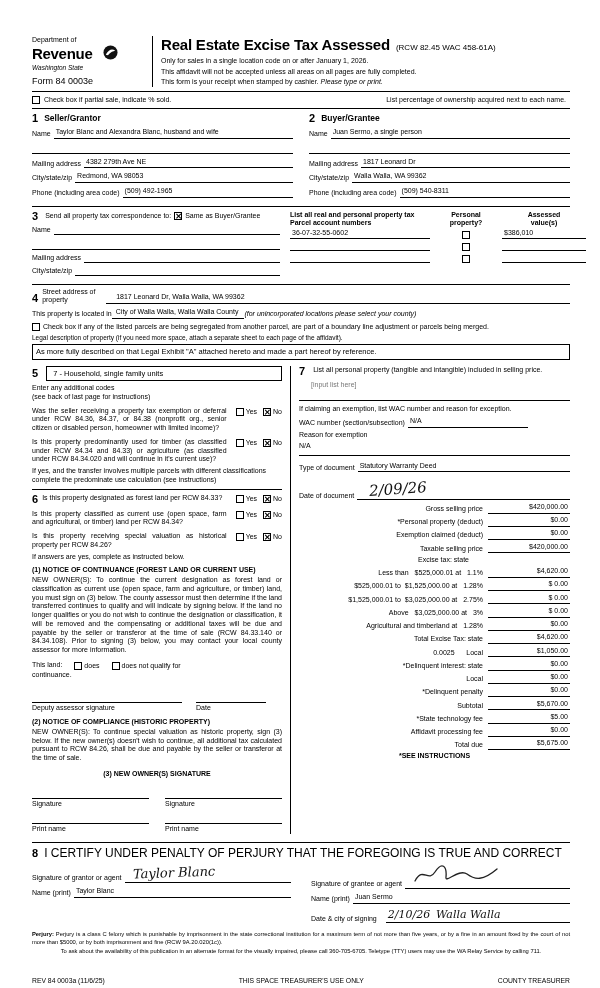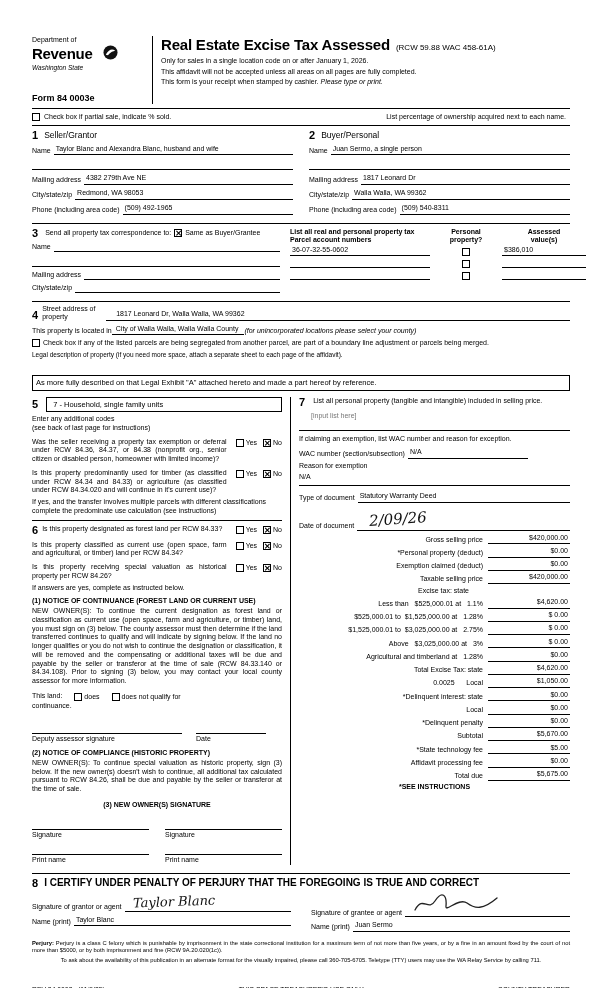--- a/index.html
+++ b/index.html
@@ -19,35 +19,35 @@
   .cb.checked::before { content:"\2715"; position:absolute; left:0; top:-1px; width:100%; text-align:center; font-size:8px; line-height:9px; font-weight:bold; }
   .hr { border-top:1px solid #000; margin:4px 0; }
 
   
   .header { display:flex; border-bottom:1.5px solid #000; padding-bottom:4px; }
   .logo-col { width:118px; flex:none; }
   .dept { font-size:7px; }
   .revenue-row { display:flex; align-items:center; gap:11px; }
   .revenue { font-size:15px; font-weight:bold; letter-spacing:-0.3px; }
   .wa { font-size:6.5px; font-style:italic; }
-  .form-num { font-size:9px; font-weight:bold; margin-top:21px; }
+  .form-num { font-size:9px; font-weight:normal; margin-top:4px; }
   .vline { border-left:1.5px solid #000; margin:0 8px 0 2px; }
   .title-col { flex:1; }
   .title { font-size:15px; font-weight:bold; letter-spacing:-0.2px; }
   .title-code { font-size:8px; margin-left:4px; }
   .hnote { font-size:7px; margin-top:2px; }
 
   .cbrow { display:flex; align-items:center; gap:4px; padding:4px 0 3px 0; border-bottom:1px solid #000; }
   .cbrow .right { margin-left:auto; padding-right:4px; }
 
   
   .parties { display:flex; gap:16px; margin-top:4px; }
   .party { flex:1; }
   .party-head { display:flex; align-items:flex-end; gap:2px; }
-  .party-title { font-size:8.5px; font-weight:normal; }
+  .party-title { font-size:8.5px; font-weight:bold; }
 
   
   .sec3 { display:flex; gap:10px; margin-top:8px; border-top:1px solid #000; padding-top:4px; }
   .sec3-left { width:248px; flex:none; }
   .send-row { display:flex; align-items:center; gap:3px; }
   .sec3-right { flex:1; }
   .pgrid { display:grid; grid-template-columns:140px 56px 84px; column-gap:8px; }
   .phead { font-weight:bold; line-height:1.15; }
   .pc { text-align:center; }
   .pcell { border-bottom:1px solid #000; height:12px; padding:2px 2px 0 2px; }
@@ -55,21 +55,21 @@
 
   
   .sec4 { margin-top:8px; border-top:1px solid #000; padding-top:3px; }
   .addr-row { display:flex; align-items:flex-end; }
   .addr-lab { width:64px; flex:none; line-height:1.15; }
   .addr-val { flex:1; border-bottom:1px solid #000; padding:0 4px 1px 10px; }
   .located { margin-top:4px; display:flex; align-items:flex-end; flex-wrap:nowrap; }
   .located .lv { border-bottom:1px solid #000; padding:0 6px 1px 4px; }
   .seg { display:flex; gap:3px; margin-top:4px; align-items:flex-start; }
   .legal-lab { margin-top:3px; font-size:6.5px; }
-  .legal-box { border:1px solid #000; margin-top:16px; padding:2px 3px; font-size:7.5px; }
+  .legal-box { border:1px solid #000; margin-top:2px; padding:2px 3px; font-size:7.5px; }
 
   
   .cols { display:flex; margin-top:6px; gap:0; }
   .lcol { width:258px; flex:none; padding-right:8px; }
   .rcol { flex:1; border-left:1px solid #000; padding-left:8px; }
 
   .sec5-head { display:flex; align-items:center; gap:4px; }
   .use-box { border:1px solid #000; padding:2px 6px; font-size:7.5px; flex:1; }
   .codes { margin-top:3px; }
   .qrow { display:flex; margin-top:5px; }
@@ -100,21 +100,21 @@
   .fee-row { display:flex; justify-content:flex-end; align-items:flex-end; margin-top:2.5px; }
   .fee-label { text-align:right; white-space:pre; padding-right:5px; }
   .fee-value { width:82px; flex:none; border-bottom:1px solid #000; text-align:right; padding:0 2px 1px 0; min-height:9px; }
   .fee-row.hdr { padding-right:96px; }
   .min-note { font-weight:bold; font-size:7.8px; text-align:center; margin-top:8px; }
   .see-instr { font-weight:bold; font-size:7px; text-align:center; margin-top:2px; }
 
   
   .sec8 { border-top:1px solid #000; margin-top:8px; padding-top:3px; }
   .certify { display:flex; align-items:center; gap:2px; }
-  .certify .t { font-weight:bold; font-size:10px; }
+  .certify .t { font-weight:normal; font-size:12px; }
   .sig-grid { display:grid; grid-template-columns:1fr 1fr; column-gap:20px; margin-top:4px; }
   .sig-row { display:flex; align-items:flex-end; }
   .sig-area { flex:1; border-bottom:1px solid #000; min-height:18px; position:relative; padding-left:8px; }
   .sig-name { font-size:13px; transform:rotate(-2deg); display:inline-block; }
   .date-city-row { display:flex; align-items:flex-end; margin-top:4px; gap:6px; }
   .typed-date { font-size:10px; font-weight:bold; border:1px solid #bbb; padding:0 3px; }
 
   
   .perjury { font-size:5.8px; margin-top:8px; text-align:justify; }
   .alt { font-size:5.8px; margin-top:2px; text-align:center; }
@@ -138,21 +138,21 @@
             </svg>
         </span>
       </div>
       <div class="wa">Washington State</div>
       <div class="form-num">Form 84 0003e</div>
     </div>
     <div class="vline"></div>
     <div class="title-col">
       <div>
         <span class="title">Real Estate Excise Tax Assessed</span>
-        <span class="title-code">(RCW 59.88 WAC 458-61A)</span>
+        <span class="title-code">(RCW 82.45 WAC 458-61A)</span>
       </div>
       <div class="hnote">Only for sales in a single location code on or after January 1, 2026.</div>
       <div class="hnote">This affidavit will not be accepted unless all areas on all pages are fully completed.</div>
       <div class="hnote"><span>This form is your receipt when stamped by cashier. </span><span class="i">Please type or print.</span></div>
     </div>
   </div>
 
   <div class="cbrow">
     <span class="cb"></span>
     <span>Check box if partial sale, indicate % sold.</span>
@@ -179,21 +179,21 @@
           <span class="val">Redmond, WA  98053</span>
         </div>
       <div class="frow">
           <span class="lab">Phone (including area code)</span>
           <span class="val">(509) 492-1965</span>
         </div>
     </div>
     <div class="party">
       <div class="party-head">
         <span class="num">2</span>
-        <span class="party-title">Buyer/Personal</span>
+        <span class="party-title">Buyer/Grantee</span>
       </div>
       <div class="frow">
           <span class="lab">Name</span>
           <span class="val">Juan Sermo, a single person</span>
         </div>
       <div class="blank"></div>
       <div class="frow">
           <span class="lab">Mailing address</span>
           <span class="val">1817 Leonard Dr</span>
         </div>
@@ -520,20 +520,24 @@
               <svg width="86" height="20" viewBox="0 0 86 20">
                   <path d="M2 16 C10 1, 15 18, 22 7 S 34 1, 33 12 C 32 19, 46 3, 54 9 S 70 16, 84 4" fill="none" stroke="#222" stroke-width="1.3" stroke-linecap="round"></path>
                 </svg>
             </span>
           </span>
         </div>
         <div class="frow">
             <span class="lab">Name (print)</span>
             <span class="val">Juan Sermo</span>
           </div>
+        <div class="date-city-row">
+          <span class="lab">Date &amp; city of signing</span>
+          <span class="val"><span class="hand" style="font-size:11px;">2/10/26</span>&nbsp;&nbsp;&nbsp;<span class="hand" style="font-size:11px;">Walla Walla</span></span>
+        </div>
       </div>
     </div>
   </div>
 
   <div class="perjury">
     <span class="b">Perjury:</span><span> Perjury is a class C felony which is punishable by imprisonment in the state correctional institution for a maximum term of not more than five years, or by a fine in an amount fixed by the court of not more than $5000, or by both imprisonment and fine (RCW 9A.20.020(1c)).</span>
   </div>
   <div class="alt">To ask about the availability of this publication in an alternate format for the visually impaired, please call 360-705-6705. Teletype (TTY) users may use the WA Relay Service by calling 711.</div>
 
   <div class="foot-row">

